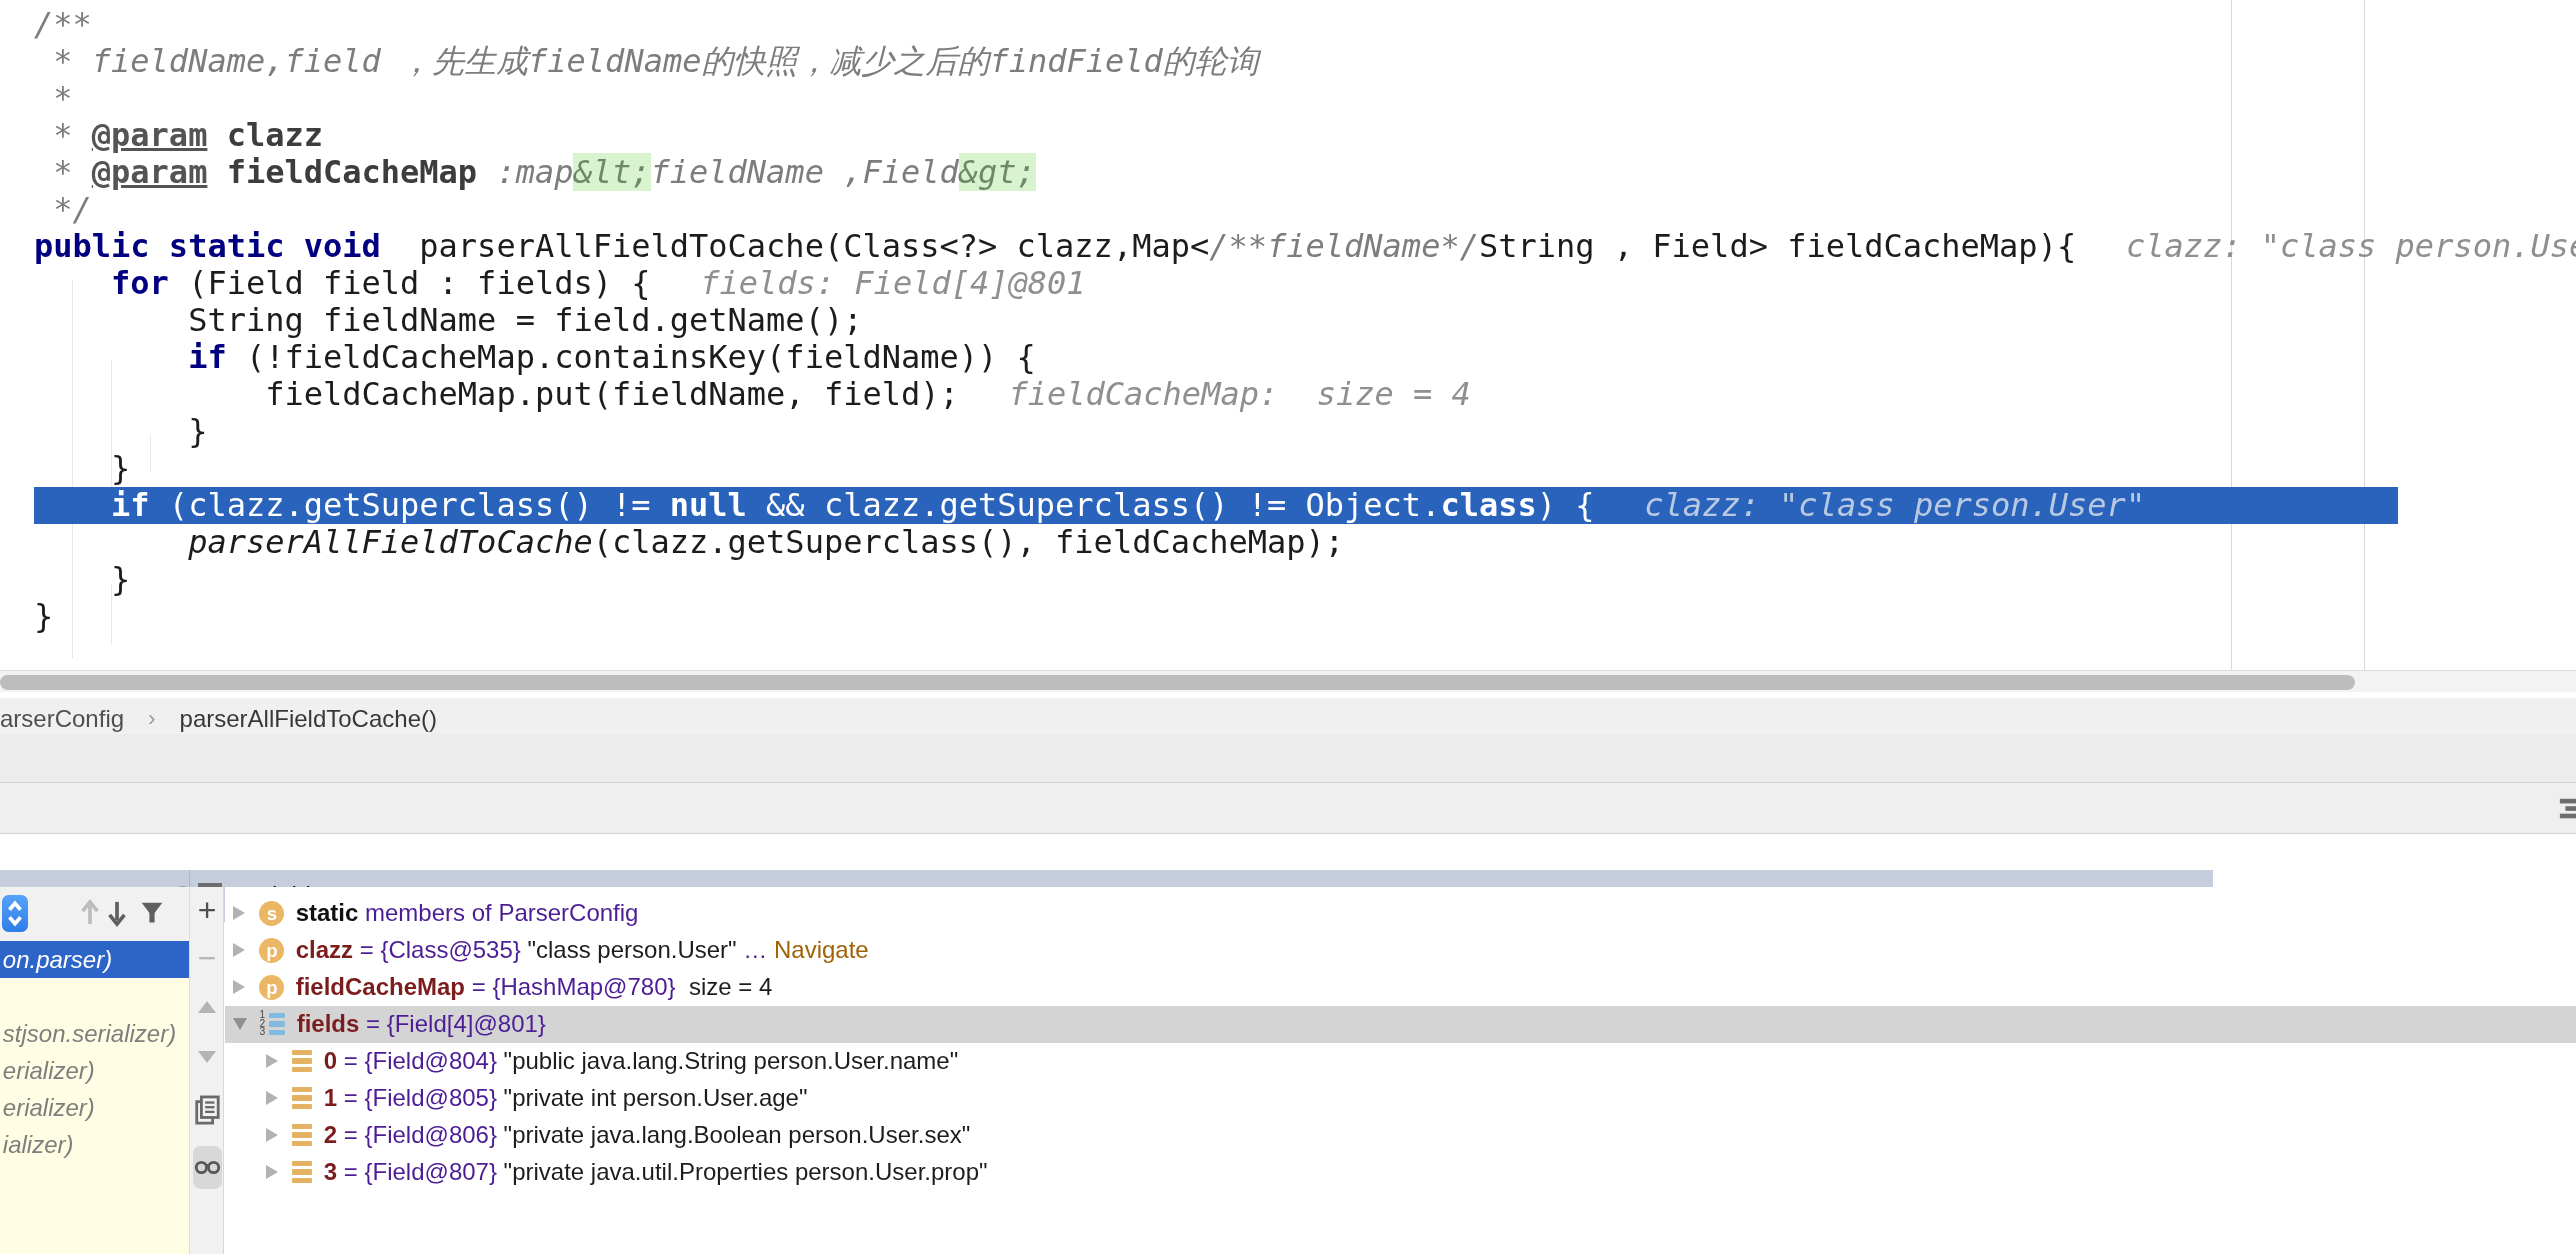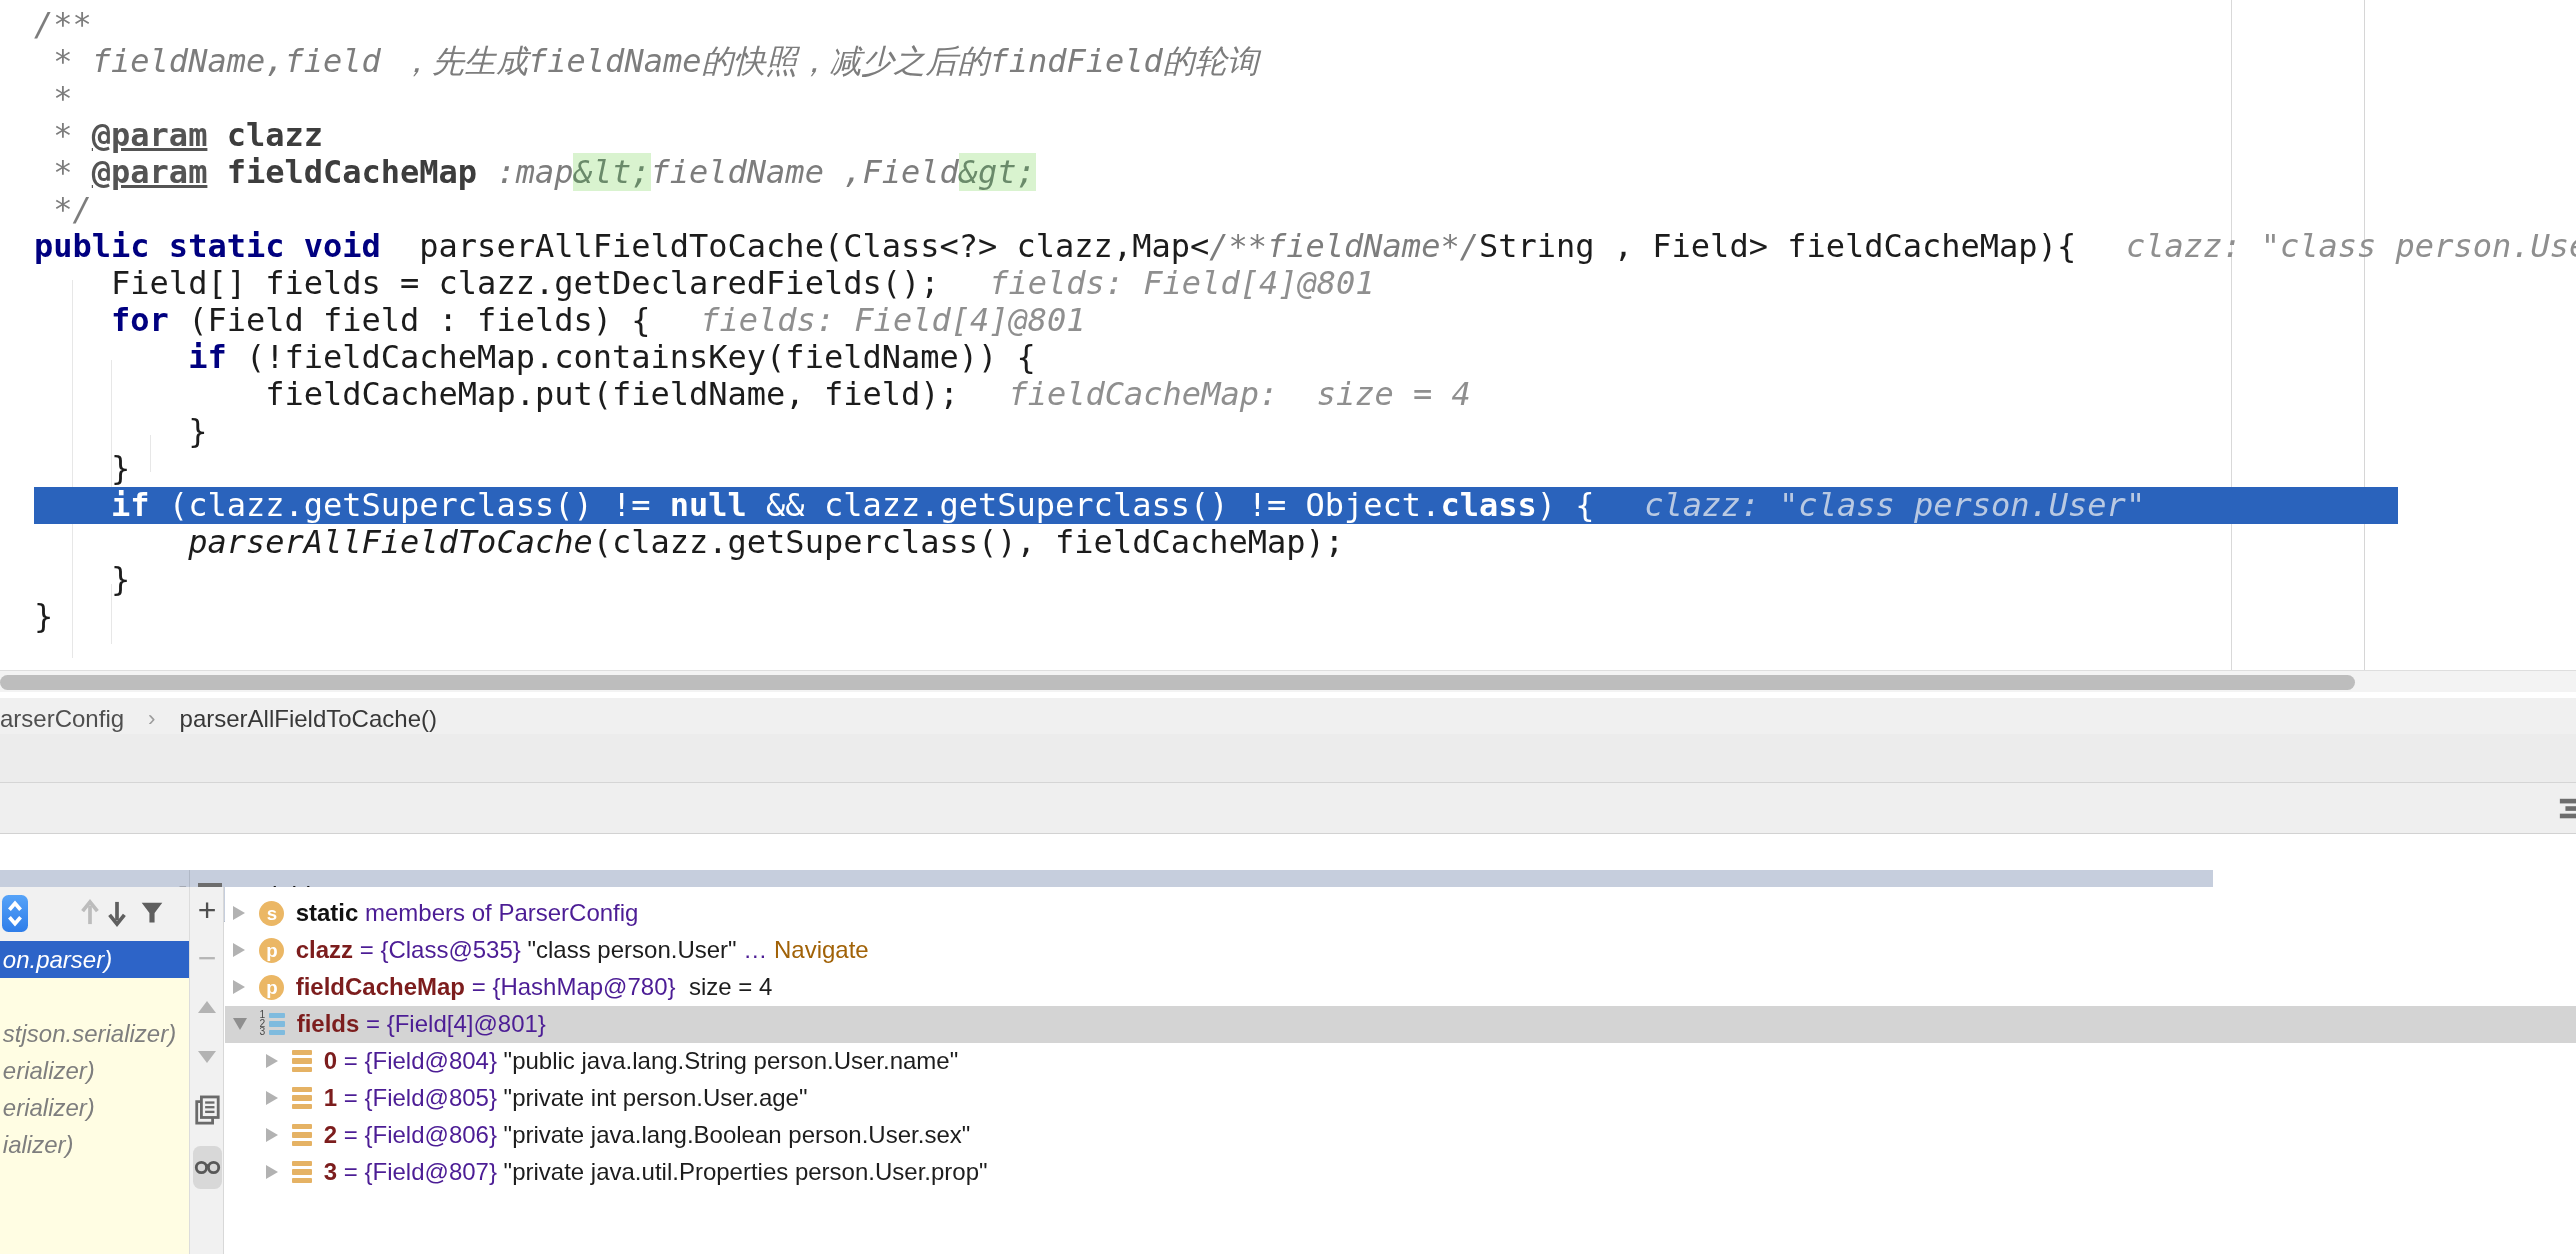--- a/index.html
+++ b/index.html
@@ -106,22 +106,22 @@
   <div class="indent-guide" style="left:111px; top:584px; height:60px"></div>
   <div class="indent-guide" style="left:150px; top:435px; height:37px"></div>
   <div id="code-area" style="padding-left:34px">
       <div class="code-line"><span class="tk-com">/**</span></div>
       <div class="code-line"><span class="tk-com"> * fieldName,field ，先生成fieldName的快照，减少之后的findField的轮询</span></div>
       <div class="code-line"><span class="tk-com"> *</span></div>
       <div class="code-line"><span class="tk-com"> * </span><span class="tk-tag">@param</span><span class="tk-bld"> clazz</span></div>
       <div class="code-line"><span class="tk-com"> * </span><span class="tk-tag">@param</span><span class="tk-bld"> fieldCacheMap</span><span class="tk-com"> :map</span><span class="tk-grn">&amp;lt;</span><span class="tk-com">fieldName ,Field</span><span class="tk-grn">&amp;gt;</span></div>
       <div class="code-line"><span class="tk-com"> */</span></div>
       <div class="code-line"><span class="tk-kw">public static void</span><span class="tk-txt">  parserAllFieldToCache(Class&lt;?&gt; clazz,Map&lt;</span><span class="tk-com">/**fieldName*/</span><span class="tk-txt">String , Field&gt; fieldCacheMap){</span><span class="tk-hint">  clazz: "class person.User"</span></div>
-      <div class="code-line"><span class="tk-txt">    Field[] fields = clazz.getDeclaredFields();</span><span class="tk-hint">  fields: Field[4]@801</span></div>
       <div class="code-line"><span class="tk-txt">    </span><span class="tk-kw">for</span><span class="tk-txt"> (Field field : fields) {</span><span class="tk-hint">  fields: Field[4]@801</span></div>
+      <div class="code-line"><span class="tk-txt">        String fieldName = field.getName();</span></div>
       <div class="code-line"><span class="tk-txt">        </span><span class="tk-kw">if</span><span class="tk-txt"> (!fieldCacheMap.containsKey(fieldName)) {</span></div>
       <div class="code-line"><span class="tk-txt">            fieldCacheMap.put(fieldName, field);</span><span class="tk-hint">  fieldCacheMap:  size = 4</span></div>
       <div class="code-line"><span class="tk-txt">        }</span></div>
       <div class="code-line"><span class="tk-txt">    }</span></div>
       <div class="code-line selected"><span class="tk-txt">    </span><span class="tk-kw">if</span><span class="tk-txt"> (clazz.getSuperclass() != </span><span class="tk-kw">null</span><span class="tk-txt"> &amp;&amp; clazz.getSuperclass() != Object.</span><span class="tk-kw">class</span><span class="tk-txt">) {</span><span class="tk-hint">  clazz: "class person.User"</span></div>
       <div class="code-line"><span class="tk-txt">        </span><span class="tk-itm">parserAllFieldToCache</span><span class="tk-txt">(clazz.getSuperclass(), fieldCacheMap);</span></div>
       <div class="code-line"><span class="tk-txt">    }</span></div>
       <div class="code-line"><span class="tk-txt">}</span></div>
     </div>
 </div>

